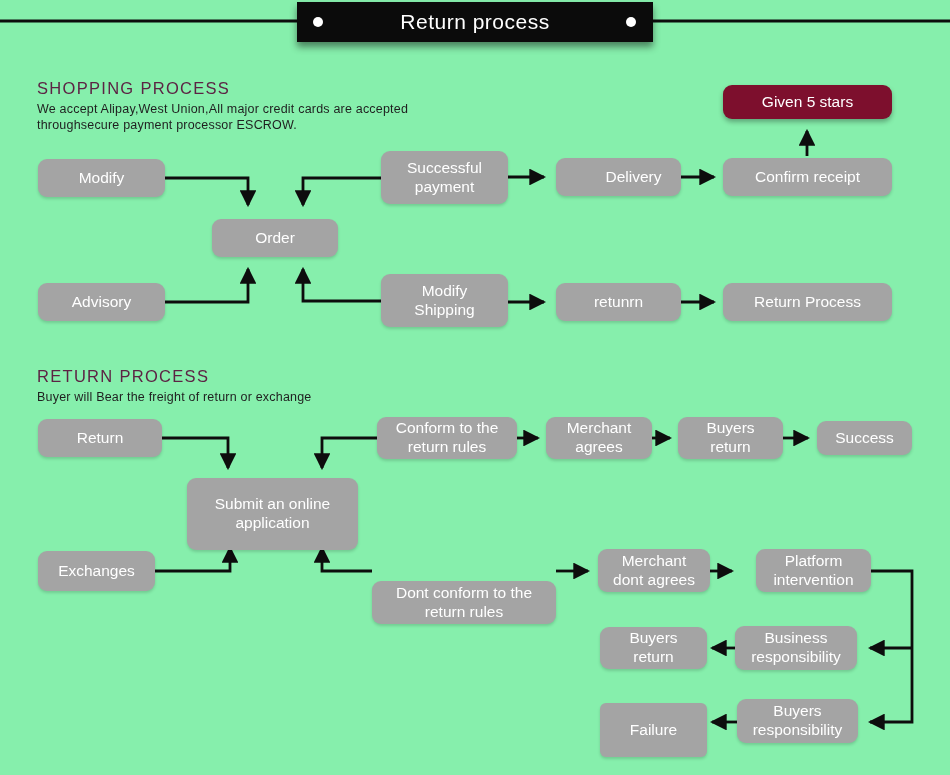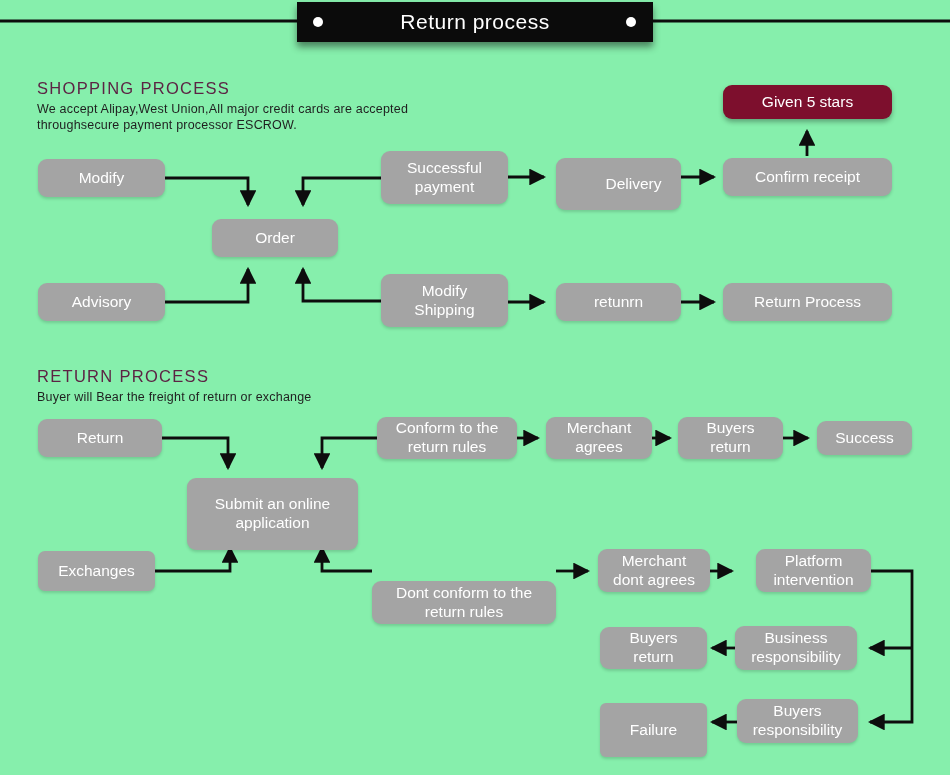--- a/index.html
+++ b/index.html
@@ -98,21 +98,21 @@
   </div>
 
   <div class="section-heading" style="left:37px;top:79px;">SHOPPING PROCESS</div>
   <div class="section-desc" style="left:37px;top:102px;">We accept Alipay,West Union,All major credit cards are accepted</div>
   <div class="section-desc" style="left:37px;top:118px;">throughsecure payment processor ESCROW.</div>
 
   <div class="node maroon" style="left:723px;top:85px;width:169px;height:34px;">Given 5 stars</div>
   <div class="node" style="left:38px;top:159px;width:127px;height:38px;">Modify</div>
   <div class="node" style="left:381px;top:151px;width:127px;height:53px;">Successful
 payment</div>
-  <div class="node" style="left:556px;top:158px;width:125px;height:52px;padding-left:30px;">Delivery</div>
+  <div class="node" style="left:556px;top:158px;width:125px;height:38px;padding-left:30px;">Delivery</div>
   <div class="node" style="left:723px;top:158px;width:169px;height:38px;">Confirm receipt</div>
   <div class="node" style="left:212px;top:219px;width:126px;height:38px;">Order</div>
   <div class="node" style="left:38px;top:283px;width:127px;height:38px;">Advisory</div>
   <div class="node" style="left:381px;top:274px;width:127px;height:53px;">Modify
 Shipping</div>
   <div class="node" style="left:556px;top:283px;width:125px;height:38px;">retunrn</div>
   <div class="node" style="left:723px;top:283px;width:169px;height:38px;">Return Process</div>
 
   <div class="section-heading" style="left:37px;top:367px;">RETURN PROCESS</div>
   <div class="section-desc" style="left:37px;top:390px;">Buyer will Bear the freight of return or exchange</div>
@@ -120,21 +120,21 @@
   <div class="node" style="left:38px;top:419px;width:124px;height:38px;">Return</div>
   <div class="node" style="left:377px;top:417px;width:140px;height:42px;">Conform to the
 return rules</div>
   <div class="node" style="left:546px;top:417px;width:106px;height:42px;">Merchant
 agrees</div>
   <div class="node" style="left:678px;top:417px;width:105px;height:42px;">Buyers
 return</div>
   <div class="node" style="left:817px;top:421px;width:95px;height:34px;">Success</div>
   <div class="node" style="left:187px;top:478px;width:171px;height:72px;">Submit an online
 application</div>
-  <div class="node" style="left:38px;top:551px;width:117px;height:40px;border-radius:7px;">Exchanges</div>
+  <div class="node" style="left:38px;top:551px;width:117px;height:40px;">Exchanges</div>
   <div class="node" style="left:372px;top:549px;width:184px;height:43px;margin-top:32px;">Dont conform to the
 return rules</div>
   <div class="node" style="left:598px;top:549px;width:112px;height:43px;">Merchant
 dont agrees</div>
   <div class="node" style="left:756px;top:549px;width:115px;height:43px;">Platform
 intervention</div>
   <div class="node" style="left:600px;top:627px;width:107px;height:42px;">Buyers
 return</div>
   <div class="node" style="left:735px;top:626px;width:122px;height:44px;">Business
 responsibility</div>

